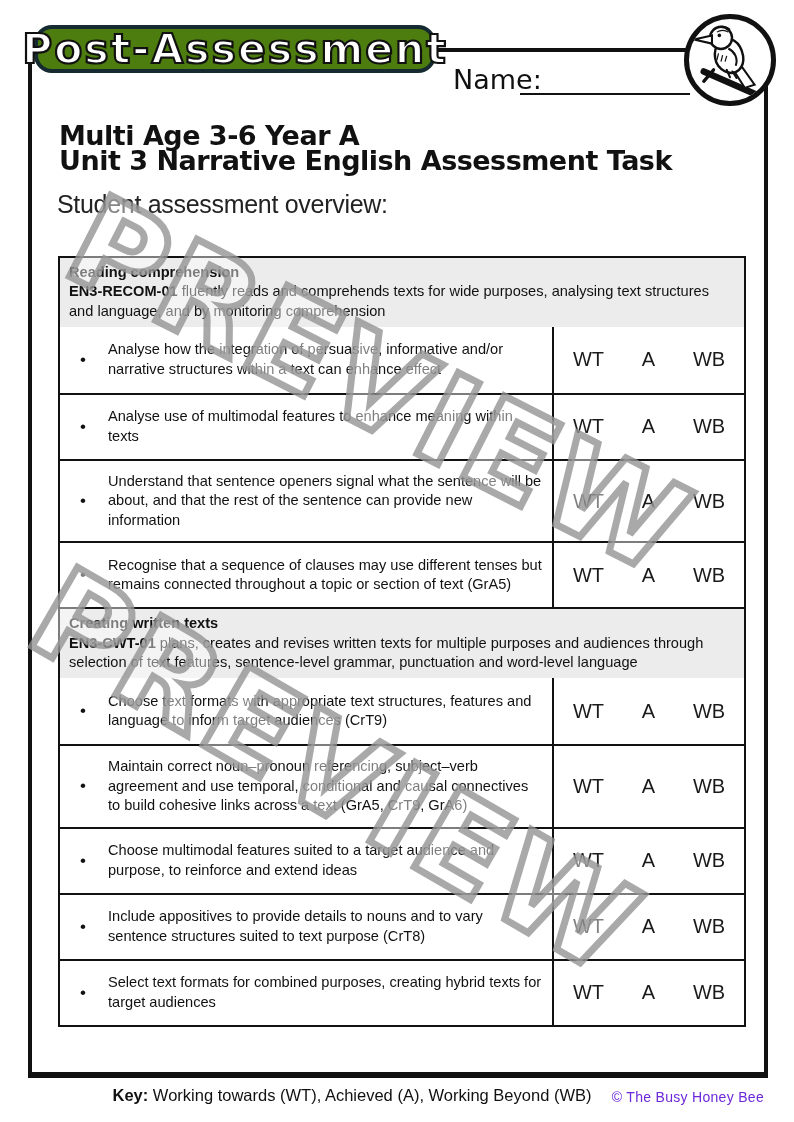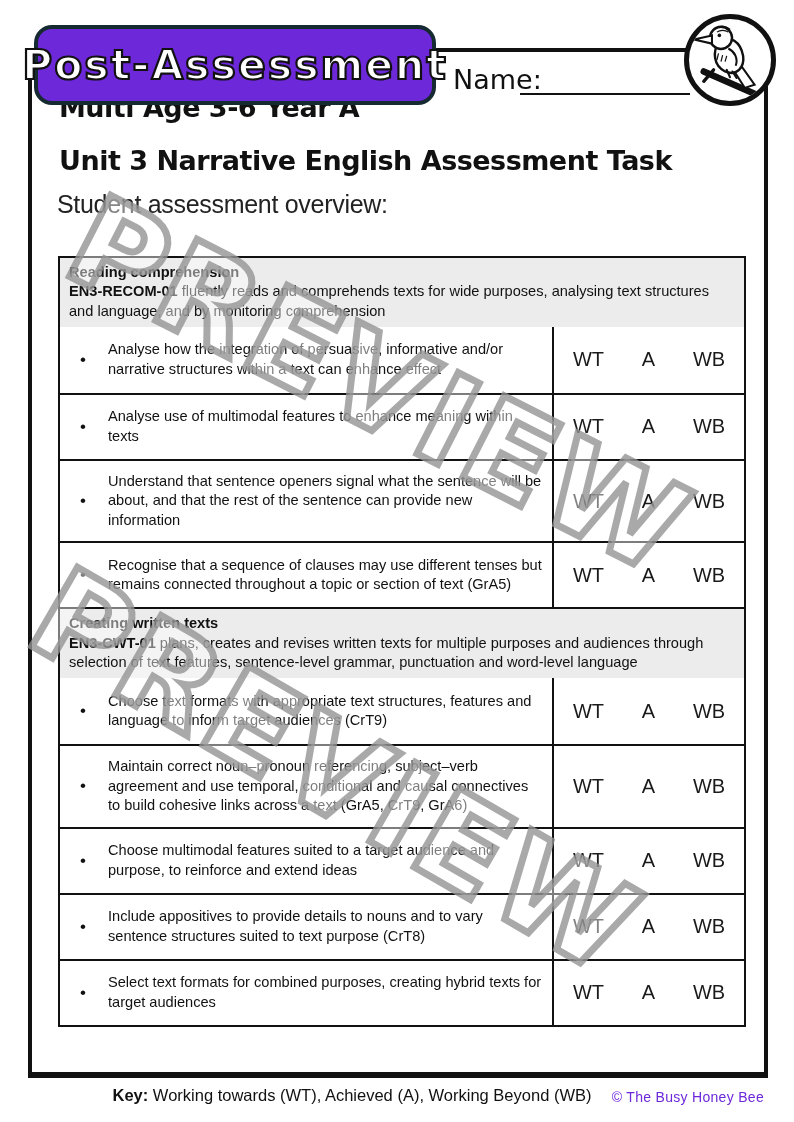--- a/index.html
+++ b/index.html
@@ -4,39 +4,39 @@
 <style>
   html,body{margin:0;padding:0;background:#fff;}
   .page{position:relative;width:794px;height:1122px;background:#fff;overflow:hidden;
         font-family:"Liberation Sans",sans-serif;color:#111;}
 
   
   .frame{position:absolute;left:28px;top:48px;width:740px;height:1030px;
          border:4px solid #111;border-bottom-width:6px;box-sizing:border-box;background:#fff;}
 
   
-  .badge{position:absolute;left:34px;top:25px;width:402px;height:80px;background:#6d28d9;
+  .badge{position:absolute;left:34px;top:25px;width:402px;height:48px;background:#4d7c0f;
          border:4px solid #152a31;border-radius:18px;display:flex;align-items:center;
          justify-content:center;z-index:4;box-sizing:border-box;}
   .badge-text{font-family:"DejaVu Sans",sans-serif;font-weight:700;font-size:41px;
          color:#fff;-webkit-text-stroke:2.2px #111;letter-spacing:2px;white-space:nowrap;}
 
   
   .name-label{position:absolute;left:453px;top:64px;font-size:27px;z-index:4;
          font-family:"DejaVu Sans",sans-serif;color:#111;}
   .name-line{position:absolute;left:520px;top:93px;width:170px;height:0;
          border-bottom:2.5px solid #111;z-index:4;}
 
   
   .bird{position:absolute;left:684px;top:14px;width:92px;height:92px;border-radius:50%;
         border:5px solid #111;background:#fff;z-index:5;box-sizing:border-box;
         display:flex;align-items:center;justify-content:center;overflow:hidden;}
 
   
-  .t1{position:absolute;left:59px;top:92px;margin:0;font-family:"DejaVu Sans",sans-serif;
+  .t1{position:absolute;left:59px;top:120px;margin:0;font-family:"DejaVu Sans",sans-serif;
       font-size:27px;font-weight:700;letter-spacing:-0.5px;z-index:2;}
   .t2{position:absolute;left:59px;top:145px;margin:0;font-family:"DejaVu Sans",sans-serif;
       font-size:27px;font-weight:700;letter-spacing:-0.5px;z-index:2;}
   .overview{position:absolute;left:57px;top:190px;font-size:25px;font-weight:400;
       color:#222;letter-spacing:-0.3px;z-index:2;}
 
   
   .atable{position:absolute;left:58px;top:256px;width:688px;border:2.5px solid #111;
       box-sizing:border-box;z-index:2;background:transparent;}
   .sec-head{background:#ececec;padding:5px 9px 6px 9px;font-size:14.6px;line-height:1.32;}

